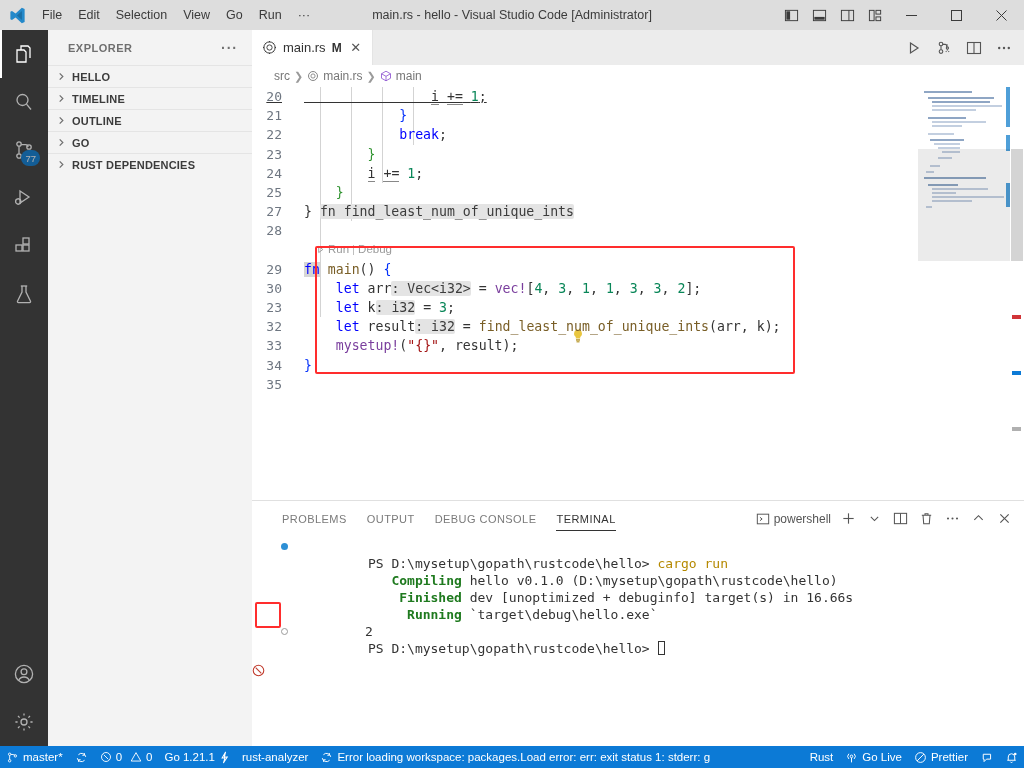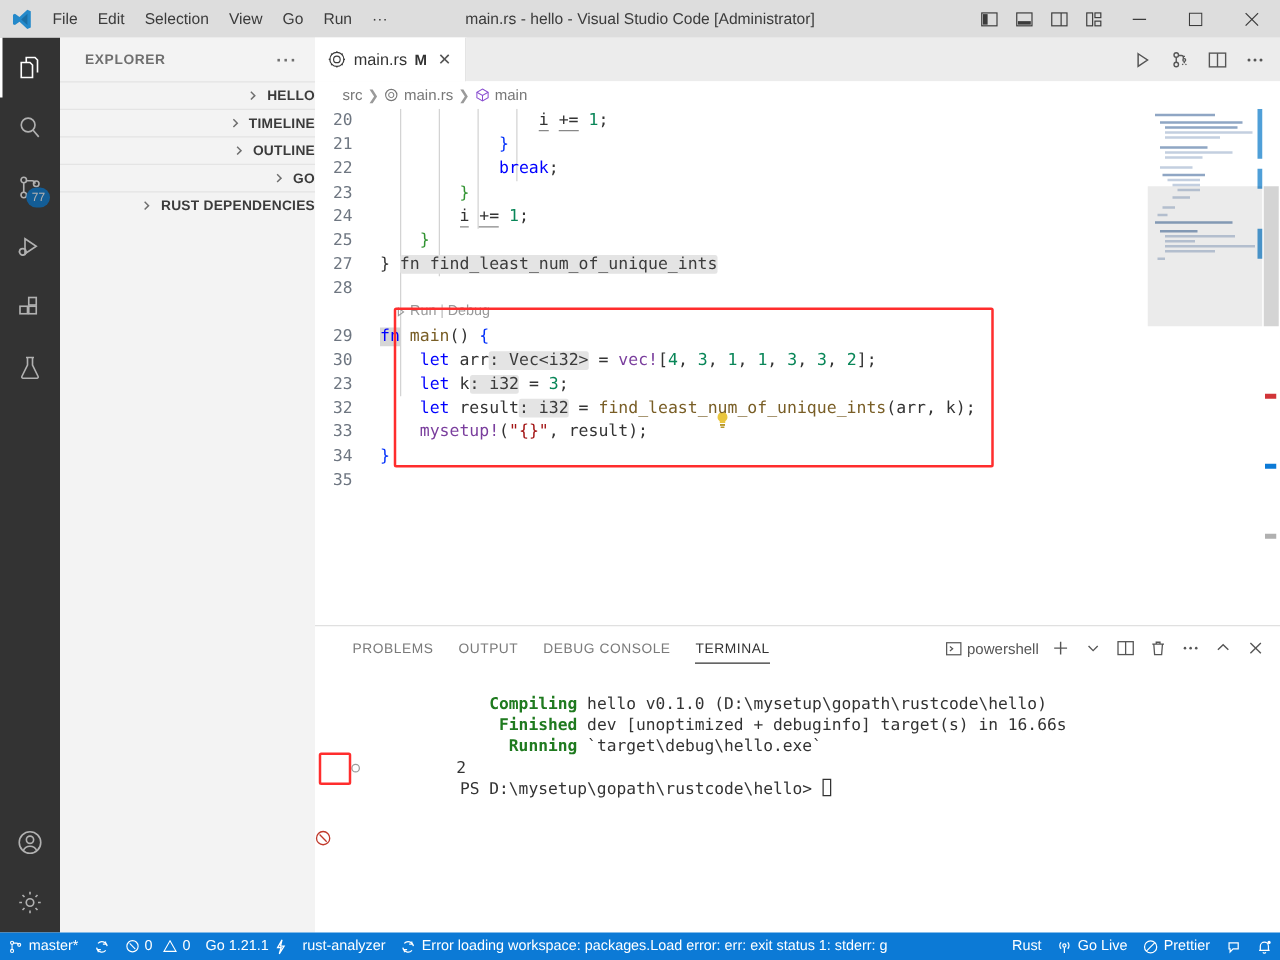--- a/index.html
+++ b/index.html
@@ -54,24 +54,23 @@
   .act-bottom { margin-top: auto; }
 
   
   .sidebar { width: 204px; flex: 0 0 204px; background: #f3f3f3; display: flex; flex-direction: column; }
   .sb-header {
     height: 35px; display: flex; align-items: center; padding: 0 8px 0 20px;
     font-size: 11px; letter-spacing: .5px; color: #6f6f6f; font-weight: 700;
   }
   .sb-dots { margin-left: auto; color: #6f6f6f; font-size: 14px; letter-spacing: 1px; padding-right: 6px;}
   .sb-section {
-    height: 22px; display: flex; align-items: center; gap: 4px; padding-left: 22px;
+    height: 22px; display: flex; align-items: center; gap: 4px; padding-left: 6px;
     font-size: 11px; font-weight: bold; color: #3b3b3b; letter-spacing: .2px;
     border-top: 1px solid #e4e4e4;
-    justify-content: flex-end;
   }
   .sb-section:first-of-type { border-top: none; }
   .chev { width: 14px; display: inline-flex; align-items: center; justify-content: center; }
 
   
   .editor-col { flex: 1 1 auto; display: flex; flex-direction: column; min-width: 0; background: #ffffff; }
 
   .tabsrow { height: 35px; background: #ececec; display: flex; align-items: stretch; flex: 0 0 35px; }
   .tab {
     display: flex; align-items: center; gap: 6px; padding: 0 8px 0 10px;
@@ -469,21 +468,21 @@
       </div>
 
       <div class="code-wrap">
         <div class="code">
 
           <div class="indent-guide" style="left:68px; top:0; height:230px;"></div>
           <div class="indent-guide" style="left:99px; top:0; height:134px;"></div>
           <div class="indent-guide" style="left:130px; top:0; height:96px;"></div>
           <div class="indent-guide" style="left:161px; top:0; height:58px;"></div>
 
-          <div class="cl" style="top:0;">
+          <div class="cl" style="top:0;text-decoration:underline;">
             <span class="lnum">20</span>
             <span class="ltext"><span class="id">                </span><span class="id undl">i</span> <span class="punc undl">+=</span> <span class="num">1</span><span class="punc">;</span></span>
           </div>
 
           <div class="cl">
             <span class="lnum">21</span>
             <span class="ltext"><span class="brc1">            }</span></span>
           </div>
 
           <div class="cl">
@@ -675,20 +674,23 @@
               <svg width="13" height="13" viewBox="0 0 14 14" stroke="#555" stroke-width="1.2">
                   <line x1="2.5" y1="2.5" x2="11.5" y2="11.5"></line>
                   <line x1="11.5" y1="2.5" x2="2.5" y2="11.5"></line>
                 </svg>
             </div>
           </div>
         </div>
 
         <div class="terminal">
           <div class="tline">
+            <span class="prompt-dot dot-blue" style="top:5px;"></span><span>PS D:\mysetup\gopath\rustcode\hello&gt;</span><span> </span><span class="t-yellow">cargo run</span>
+          </div>
+          <div class="tline">
             <span>   </span><span class="t-green">Compiling</span><span> hello v0.1.0 (D:\mysetup\gopath\rustcode\hello)</span>
           </div>
           <div class="tline">
             <span>    </span><span class="t-green">Finished</span><span> dev [unoptimized + debuginfo] target(s) in 16.66s</span>
           </div>
           <div class="tline">
             <span>     </span><span class="t-green">Running</span><span> `target\debug\hello.exe`</span>
           </div>
           <div class="tline">
             <span style="position:relative; left:-3px;">2</span>

